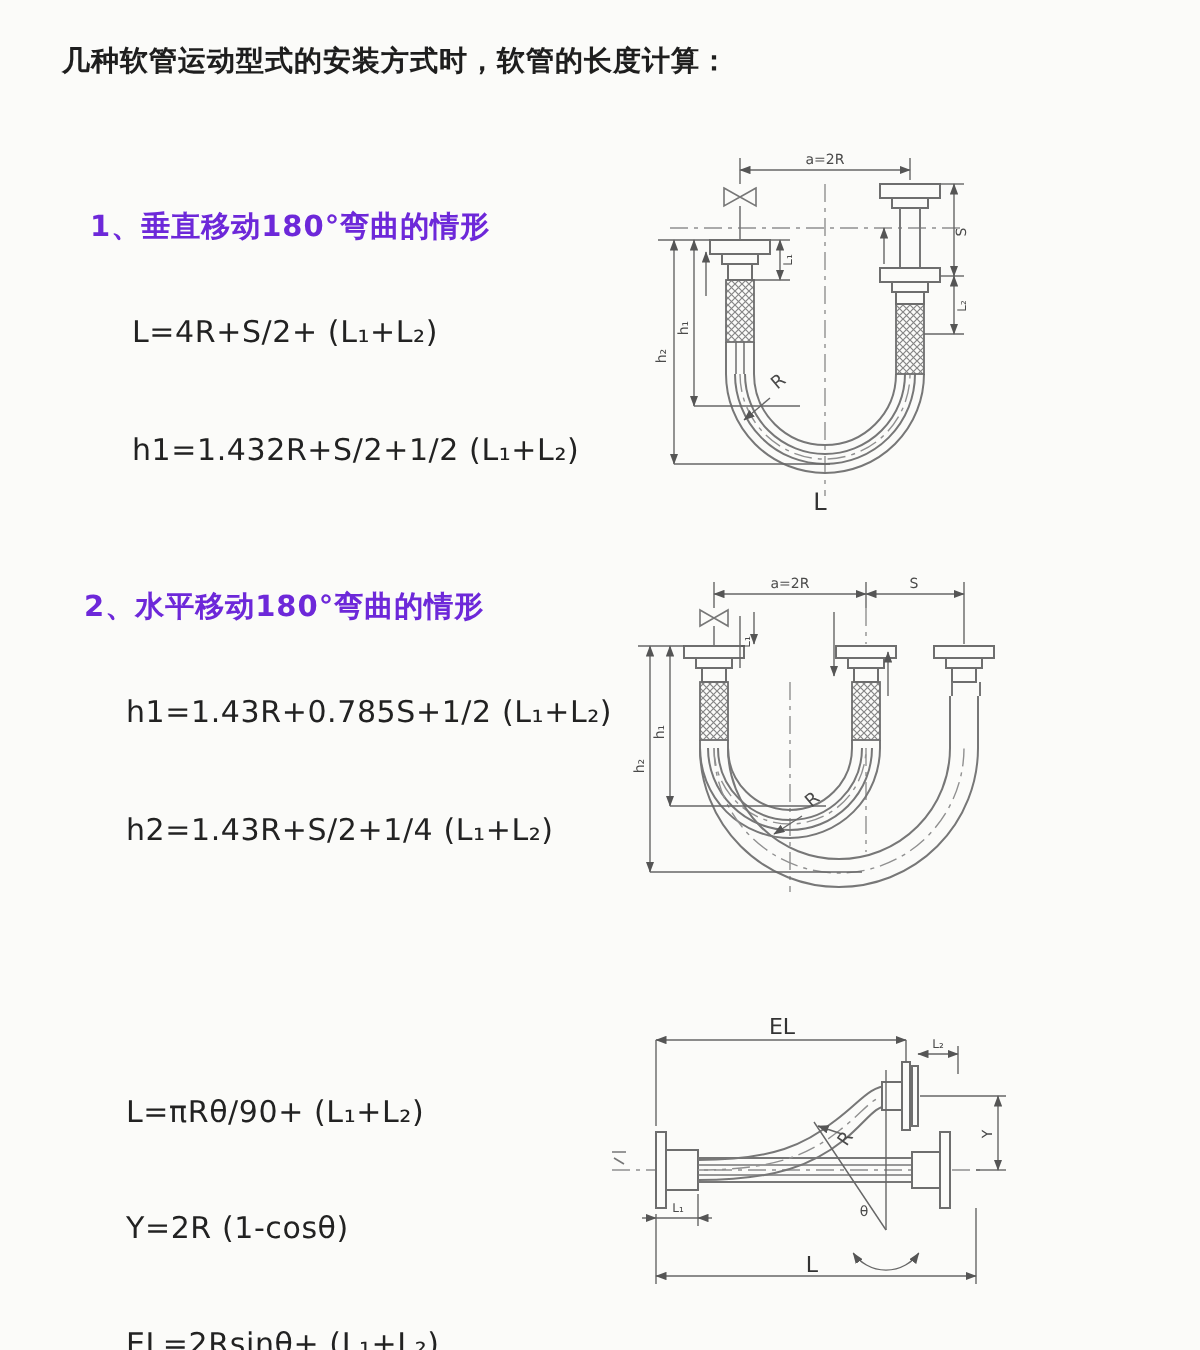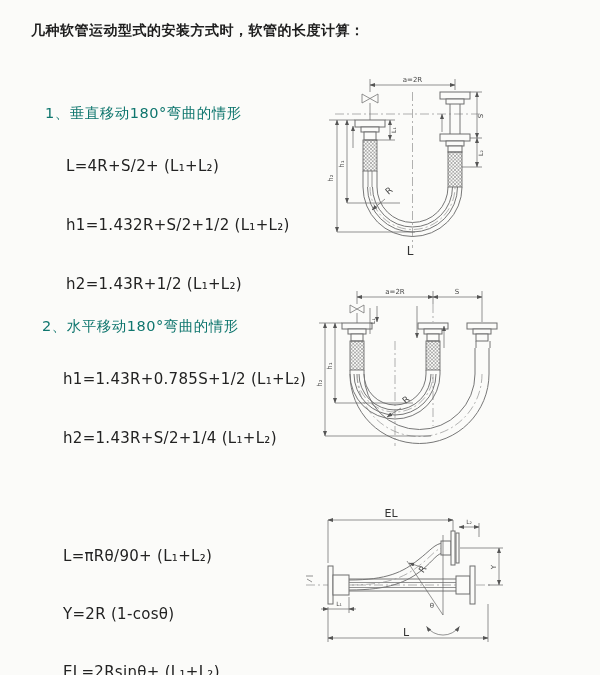--- a/index.html
+++ b/index.html
@@ -10,21 +10,21 @@
     font-family:"DejaVu Sans","Liberation Sans",sans-serif;
     color:#222;
     overflow:hidden;
   }
   .page-title{
     position:absolute;left:31px;top:22px;
     font-size:14px;font-weight:bold;letter-spacing:.5px;color:#1e1e1e;
   }
   .section{position:absolute;}
   .section .heading{
-    font-size:14.5px;font-weight:normal;color:#0f766e;letter-spacing:.5px;
+    font-size:14.5px;font-weight:bold;color:#6d28d9;letter-spacing:.5px;
     margin-bottom:9px;
   }
   .section .formula{
     font-size:15px;color:#222;line-height:31px;padding-left:21px;
     letter-spacing:.3px;white-space:pre;margin-top:28px;
   }
   #sec3 .formula{line-height:30px;}
   .diagram{position:absolute;}
   
   .hose{fill:none;stroke:#777;stroke-width:1;}
@@ -43,24 +43,23 @@
 <body>
 
 <div class="canvas">
 
   <div class="page-title">几种软管运动型式的安装方式时，软管的长度计算：</div>
 
   <div class="section" id="sec1" style="left:45px;top:104px;">
     <div class="heading">1、垂直移动180°弯曲的情形</div>
     <div class="formula">L=4R+S/2+ (L₁+L₂)</div>
     <div class="formula">h1=1.432R+S/2+1/2 (L₁+L₂)</div>
-    <div class="formula">h2=1.43R+1/2 (L₁+L₂)</div>
   </div>
 
-  <div class="section" id="sec2" style="left:42px;top:317px;">
+  <div class="section" id="sec2" style="left:42px;top:294px;">
     <div class="heading">2、水平移动180°弯曲的情形</div>
     <div class="formula">h1=1.43R+0.785S+1/2 (L₁+L₂)</div>
     <div class="formula">h2=1.43R+S/2+1/4 (L₁+L₂)</div>
   </div>
 
   <div class="section" id="sec3" style="left:42px;top:513px;">
     <div class="formula">L=πRθ/90+ (L₁+L₂)</div>
     <div class="formula">Y=2R (1-cosθ)</div>
     <div class="formula">EL=2Rsinθ+ (L₁+L₂)</div>
   </div>

